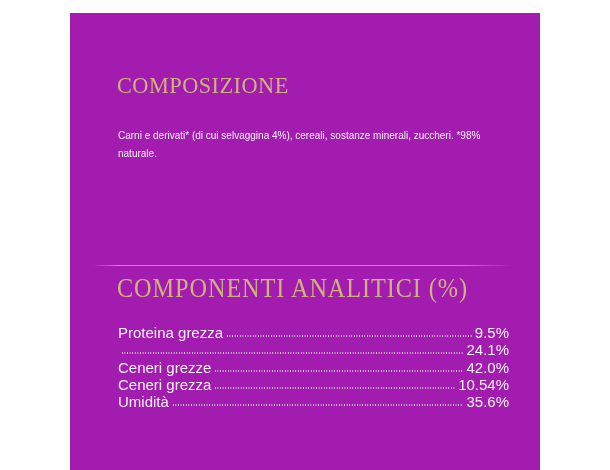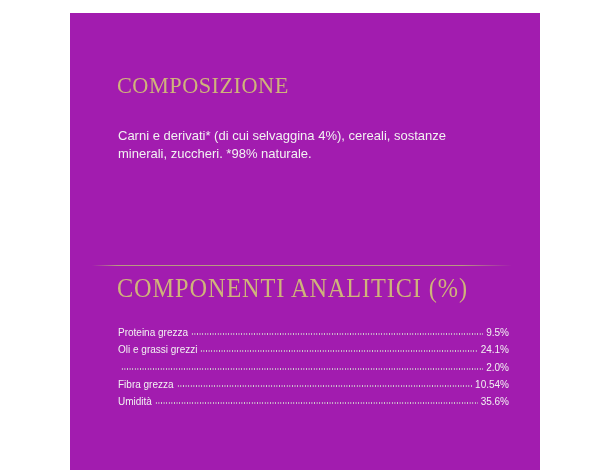--- a/index.html
+++ b/index.html
@@ -13,32 +13,32 @@
   }
   .heading {
     position: absolute; margin: 0; font-weight: normal;
     font-family: "Liberation Serif", "DejaVu Serif", serif;
     color: #cfb47a; letter-spacing: 0.5px; white-space: nowrap;
   }
   .h1 { left: 47px; top: 59px; font-size: 24px; transform: scaleX(0.93); transform-origin: left top; }
   .h2 { left: 47px; top: 260px; font-size: 27px; letter-spacing: 1px; transform: scaleX(0.9); transform-origin: left top; }
   .body-text {
     position: absolute; left: 48px; top: 114px; width: 380px; margin: 0;
-    color: #f2f2f2; font-size: 13px; line-height: 18px;
+    color: #f2f2f2; font-size: 10px; line-height: 18px;
   }
   .divider {
     position: absolute; left: 22px; top: 252px; width: 420px; height: 1px;
     background: linear-gradient(to right, rgba(184,154,128,0) 0%, #b89a80 6%, #b89a80 88%, rgba(184,154,128,0) 100%);
   }
   .table {
     position: absolute; left: 48px; top: 311px; width: 391px;
   }
   .row {
     display: flex; align-items: baseline; height: 17.3px;
-    color: #f2f2f2; font-size: 10px; line-height: 17px; white-space: nowrap;
+    color: #f2f2f2; font-size: 15px; line-height: 17px; white-space: nowrap;
   }
   .row .label { flex: 0 0 auto; }
   .row .leader {
     flex: 1 1 auto; overflow: hidden; margin: 0 3px; height: 10px;
     background-image: radial-gradient(circle, #cfcfcf 0.55px, transparent 0.7px);
     background-size: 2.6px 2px; background-repeat: repeat-x; background-position: 0 7px;
   }
   .row .value { flex: 0 0 auto; text-align: left; }
 </style>
 </head>
@@ -52,30 +52,30 @@
 
   <h2 class="heading h2">COMPONENTI ANALITICI (%)</h2>
 
   <div class="table">
     <div class="row">
       <span class="label">Proteina grezza</span>
       <span class="leader"></span>
       <span class="value">9.5%</span>
     </div>
     <div class="row">
-      <span class="label">Oli e grassi grezzi</span>
       <span class="leader"></span>
       <span class="value">24.1%</span>
     </div>
     <div class="row">
+      <span class="label">Ceneri grezze</span>
       <span class="leader"></span>
-      <span class="value">2.0%</span>
+      <span class="value">42.0%</span>
     </div>
     <div class="row">
-      <span class="label">Fibra grezza</span>
+      <span class="label">Ceneri grezza</span>
       <span class="leader"></span>
       <span class="value">10.54%</span>
     </div>
     <div class="row">
       <span class="label">Umidità</span>
       <span class="leader"></span>
       <span class="value">35.6%</span>
     </div>
   </div>
 </div>

